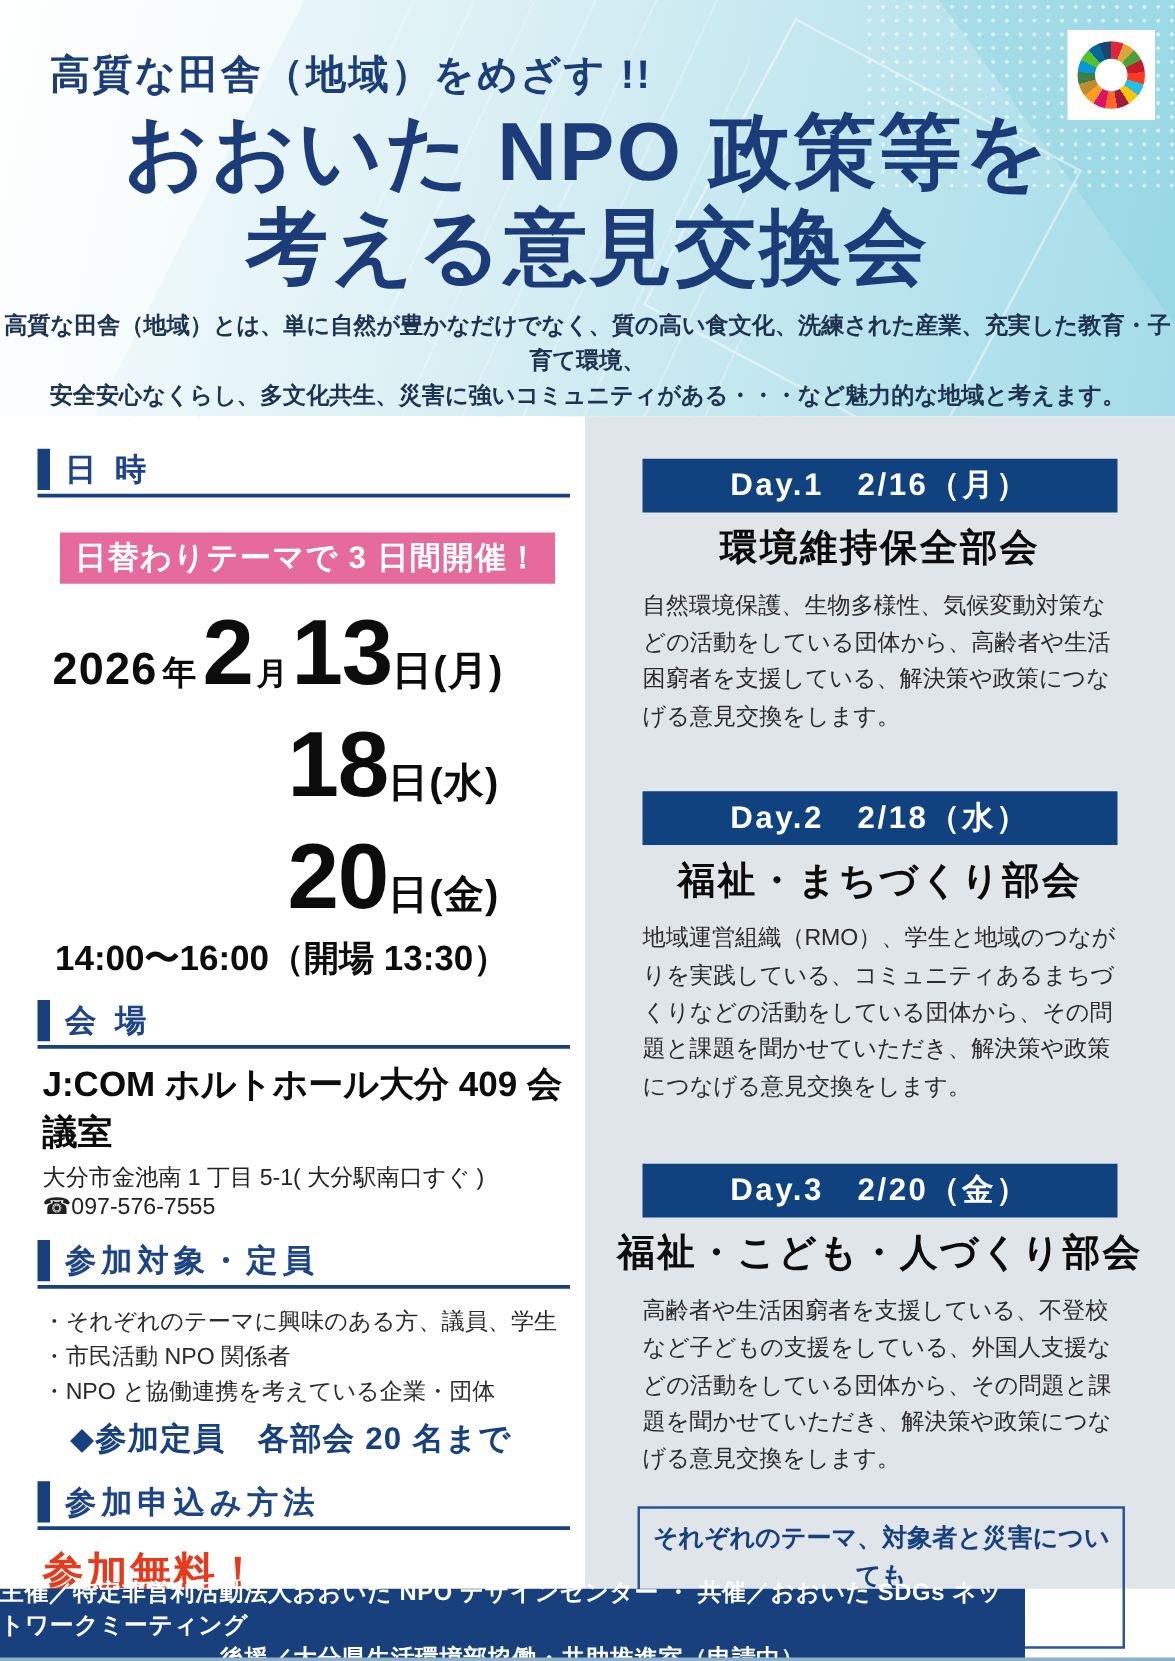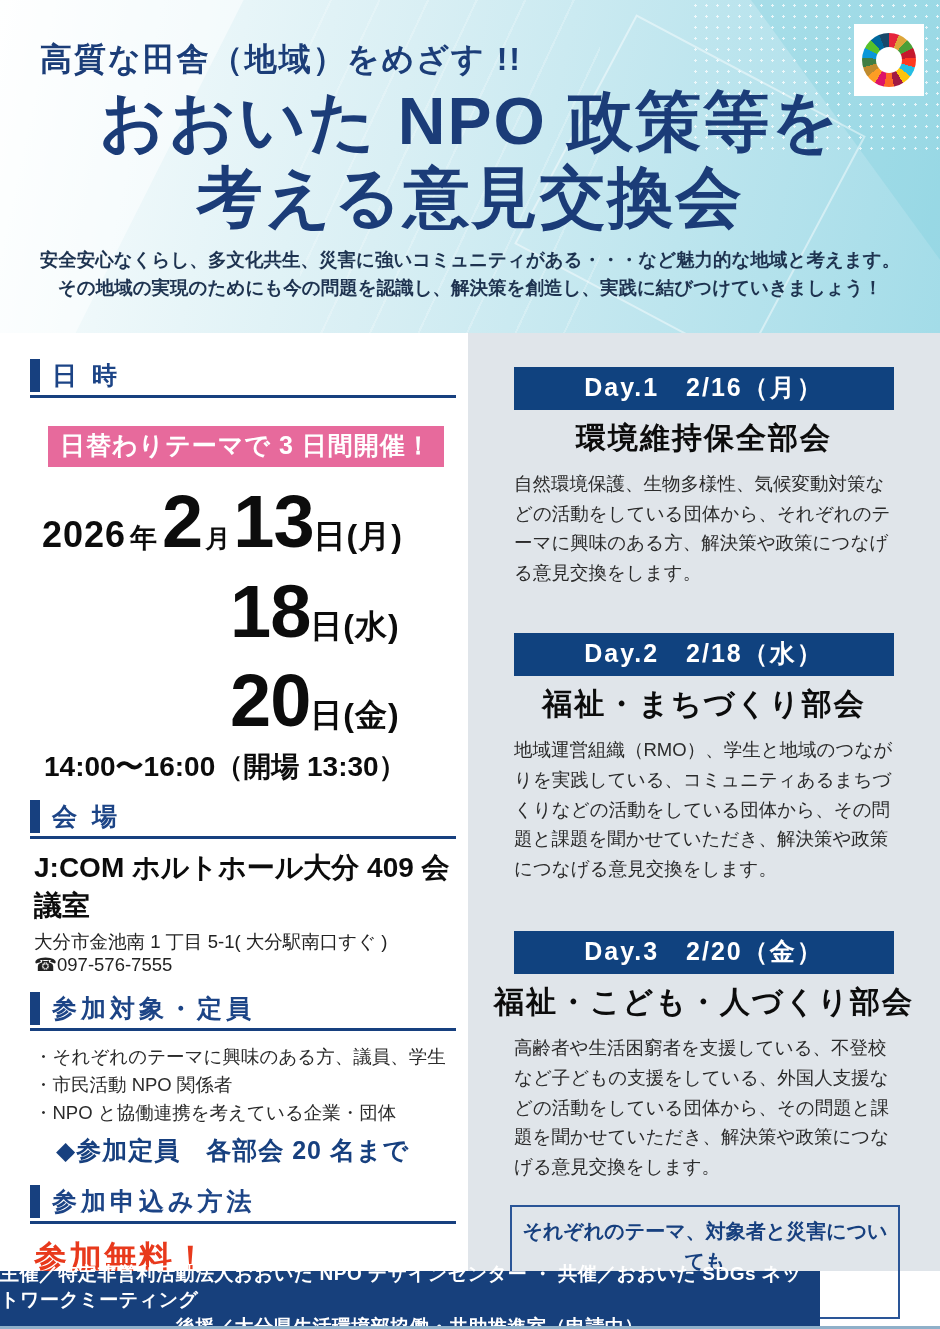--- a/index.html
+++ b/index.html
@@ -104,20 +104,21 @@
     <div class="deco-dots"></div>
     <div class="sdgs-box">
       <div class="sdgs-wheel"></div>
     </div>
     <div class="tagline">高質な田舎（地域）をめざす !!</div>
     <div class="main-title">
       <div>おおいた NPO 政策等を</div>
       <div>考える意見交換会</div>
     </div>
     <div class="intro">
+      <div>高質な田舎（地域）とは、単に自然が豊かなだけでなく、質の高い食文化、洗練された産業、充実した教育・子育て環境、</div>
       <div>安全安心なくらし、多文化共生、災害に強いコミュニティがある・・・など魅力的な地域と考えます。</div>
       <div>その地域の実現のためにも今の問題を認識し、解決策を創造し、実践に結びつけていきましょう！</div>
     </div>
   </div>
 
   <div class="left-col">
 
     <div class="sec-head">
       <div class="sec-bar"></div>
       <div class="sec-title">日 時</div>
@@ -172,21 +173,21 @@
       <div class="sec-title">各回プログラム</div>
     </div>
     
   </div>
 
   <div class="right-col">
 
     <div>
       <div class="day-band">Day.1　2/16（月）</div>
       <div class="day-title">環境維持保全部会</div>
-      <div class="day-desc">自然環境保護、生物多様性、気候変動対策などの活動をしている団体から、それぞれのテーマに興味のある方、解決策や政策につなげる意見交換をします。</div>
+      <div class="day-desc">自然環境保護、生物多様性、気候変動対策などの活動をしている団体から、高齢者や生活困窮者を支援している、解決策や政策につなげる意見交換をします。</div>
     </div>
 
     <div class="gap1">
       <div class="day-band">Day.2　2/18（水）</div>
       <div class="day-title">福祉・まちづくり部会</div>
       <div class="day-desc">地域運営組織（RMO）、学生と地域のつながりを実践している、コミュニティあるまちづくりなどの活動をしている団体から、その問題と課題を聞かせていただき、解決策や政策につなげる意見交換をします。</div>
     </div>
 
     <div class="gap2">
       <div class="day-band">Day.3　2/20（金）</div>

